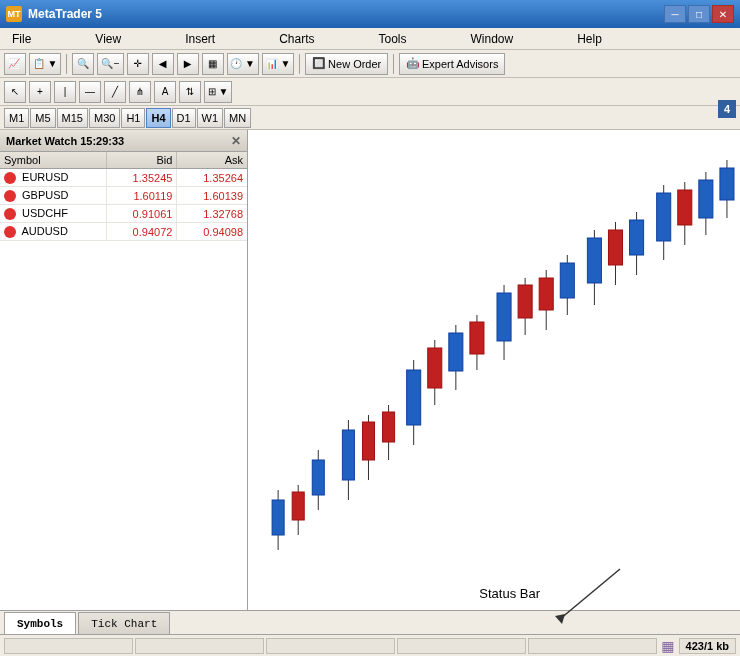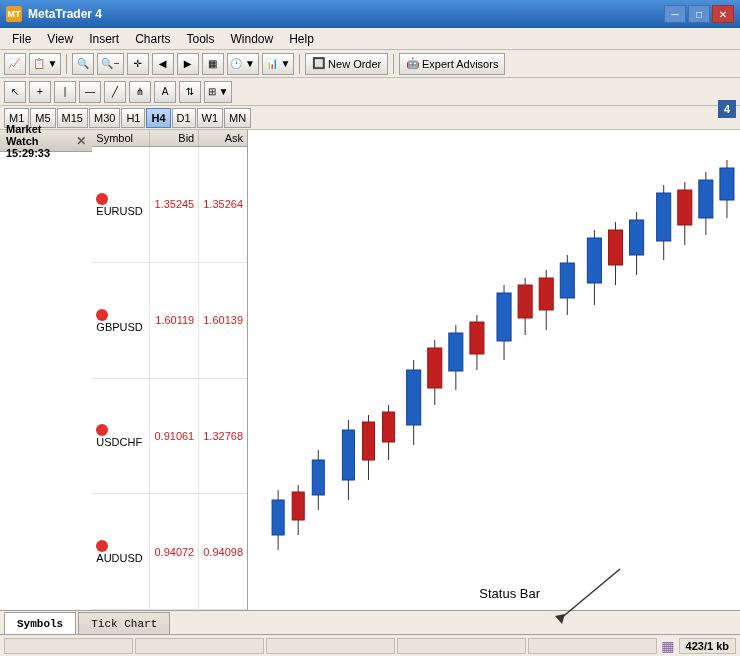--- a/index.html
+++ b/index.html
@@ -14,21 +14,21 @@
     .title-bar-left { display: flex; align-items: center; gap: 6px; }
     .title-bar-icon { width: 16px; height: 16px; background: #e8a020; border-radius: 2px; display: flex; align-items: center; justify-content: center; font-size: 9px; color: white; font-weight: bold; }
     .title-bar-title { font-size: 12px; font-weight: bold; }
     .title-bar-controls { display: flex; gap: 2px; }
     .tb-btn { width: 22px; height: 18px; background: #6090d0; border: 1px solid #4070b0; color: white; font-size: 10px; cursor: pointer; display: flex; align-items: center; justify-content: center; }
     .tb-btn.close { background: #c04040; border-color: #a03030; }
 
     
     .menu-bar {
       height: 22px; background: #f0ece4; border-bottom: 1px solid #c0bdb5;
-      display: flex; align-items: center; padding: 0 4px;
+      display: flex; align-items: center; padding: 0 4px; gap: 48px;
     }
     .menu-item { padding: 2px 8px; cursor: pointer; font-size: 12px; }
 
     
     .toolbar-row {
       height: 28px; background: #f0ece4; border-bottom: 1px solid #c0bdb5;
       display: flex; align-items: center; padding: 0 4px; gap: 3px;
     }
     .toolbar-btn {
       height: 22px; min-width: 22px; background: linear-gradient(to bottom, #fff, #e0ddd8);
@@ -57,21 +57,21 @@
       top: 130px; 
       left: 0; right: 0;
       bottom: 46px; 
       display: flex;
     }
 
     
     .market-watch {
       width: 248px; height: 100%;
       background: white; border-right: 1px solid #a0a0a0;
-      display: flex; 
+      display: flex; flex-direction: column;
     }
     .mw-header {
       height: 22px; background: linear-gradient(to bottom, #e8e4dc, #d0ccc4);
       border-bottom: 1px solid #a0a0a0; display: flex; align-items: center;
       justify-content: space-between; padding: 0 6px; font-size: 11px; font-weight: bold;
     }
     .mw-close { cursor: pointer; font-size: 12px; color: #606060; }
     .mw-table { width: 100%; border-collapse: collapse; }
     .mw-table th {
       background: linear-gradient(to bottom, #e8e4dc, #d8d4cc);
@@ -132,21 +132,21 @@
       display: flex; align-items: center; justify-content: center;
       font-size: 11px; font-weight: bold; z-index: 10;
     }
   </style>
 </head>
 <body>
 
 <div class="title-bar">
   <div class="title-bar-left">
     <div class="title-bar-icon">MT</div>
-    <span class="title-bar-title">MetaTrader 4</span>
+    <span class="title-bar-title">MetaTrader 5</span>
   </div>
   <div class="title-bar-controls">
     <button class="tb-btn">─</button>
     <button class="tb-btn">□</button>
     <button class="tb-btn close">✕</button>
   </div>
 </div>
 
 <div class="menu-bar">
   <span class="menu-item">File</span>

